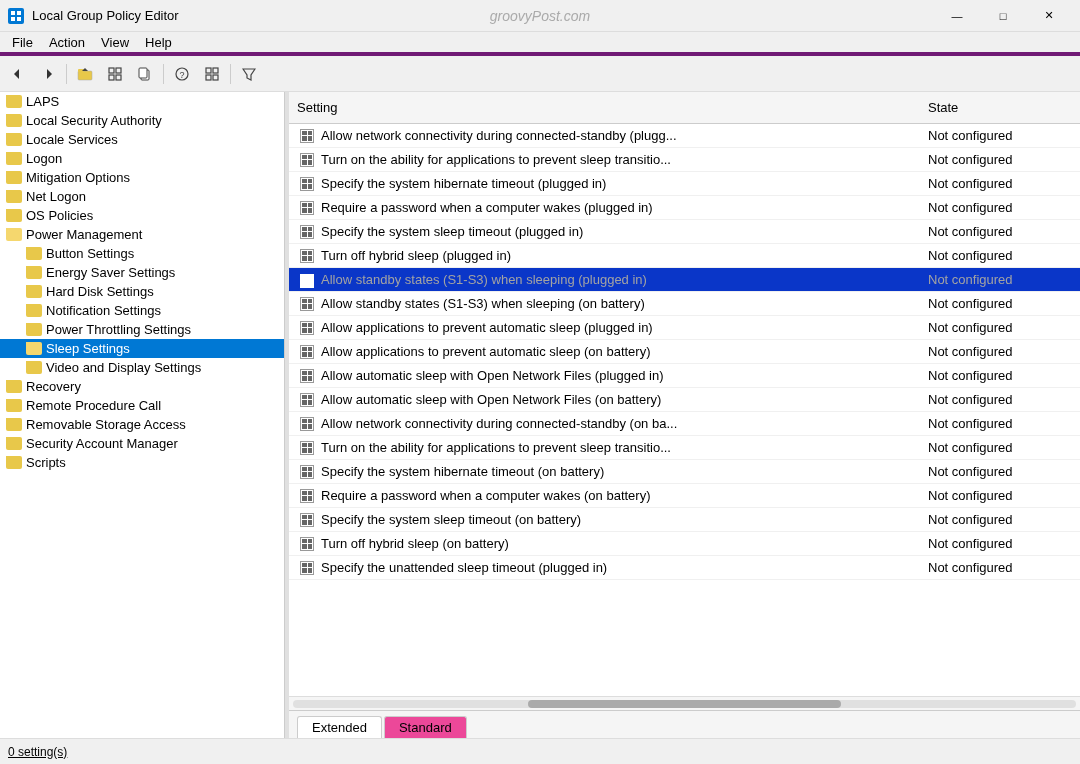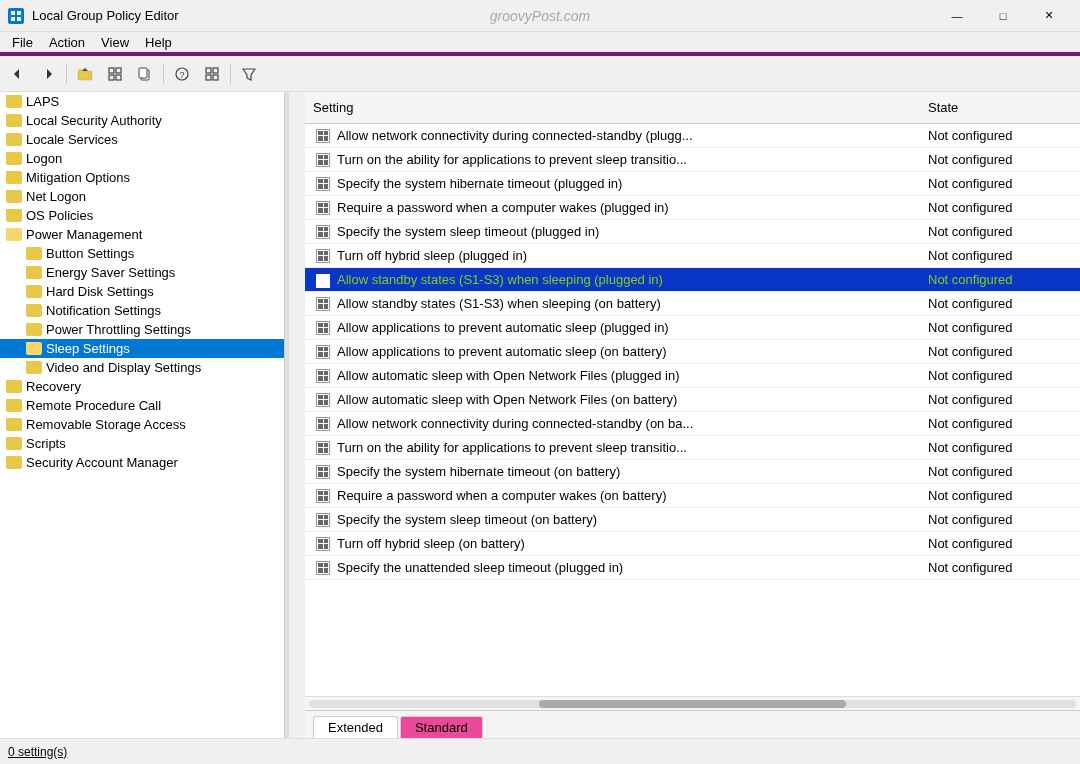--- a/index.html
+++ b/index.html
@@ -133,21 +133,20 @@
       font-size: 13px;
     }
 
     
     .right-panel {
       flex: 1;
       display: flex;
       flex-direction: column;
       background: #fff;
       overflow: hidden;
-      margin-left: 16px;
     }
 
     
     .table-header {
       display: flex;
       background: #f5f5f5;
       border-bottom: 1px solid #ccc;
       padding: 4px 0;
     }
     .col-setting {
@@ -171,21 +170,21 @@
       overflow-x: hidden;
     }
     .table-row {
       display: flex;
       align-items: center;
       border-bottom: 1px solid #f0f0f0;
       cursor: pointer;
     }
     .table-row.highlighted {
       background: #0a36c8;
-      color: #84cc16;
+      color: #a3a3a3;
       align-items: flex-end;
     }
     .row-icon {
       width: 20px;
       height: 20px;
       flex-shrink: 0;
       display: flex;
       align-items: center;
       justify-content: center;
       margin-left: 8px;
@@ -476,26 +475,26 @@
         <span class="tree-item-label">Remote Procedure Call</span>
       </div>
       <div class="tree-item">
         <span class="indent" style="width: 6px; display: inline-block;"></span>
         <span style="display: inline-block; width: 16px; height: 13px; background: rgb(232, 200, 74); border-radius: 0px 2px 2px; position: relative; margin-right: 4px; flex-shrink: 0;"></span>
         <span class="tree-item-label">Removable Storage Access</span>
       </div>
       <div class="tree-item">
         <span class="indent" style="width: 6px; display: inline-block;"></span>
         <span style="display: inline-block; width: 16px; height: 13px; background: rgb(232, 200, 74); border-radius: 0px 2px 2px; position: relative; margin-right: 4px; flex-shrink: 0;"></span>
+        <span class="tree-item-label">Security Account Manager</span>
+      </div>
+      <div class="tree-item">
+        <span class="indent" style="width: 6px; display: inline-block;"></span>
+        <span style="display: inline-block; width: 16px; height: 13px; background: rgb(232, 200, 74); border-radius: 0px 2px 2px; position: relative; margin-right: 4px; flex-shrink: 0;"></span>
         <span class="tree-item-label">Scripts</span>
-      </div>
-      <div class="tree-item">
-        <span class="indent" style="width: 6px; display: inline-block;"></span>
-        <span style="display: inline-block; width: 16px; height: 13px; background: rgb(232, 200, 74); border-radius: 0px 2px 2px; position: relative; margin-right: 4px; flex-shrink: 0;"></span>
-        <span class="tree-item-label">Security Account Manager</span>
       </div>
     </div>
 
   <div class="resizer"></div>
 
   <div class="right-panel">
     <div class="table-header">
       <div class="col-setting">Setting</div>
       <div class="col-state">State</div>
     </div>

